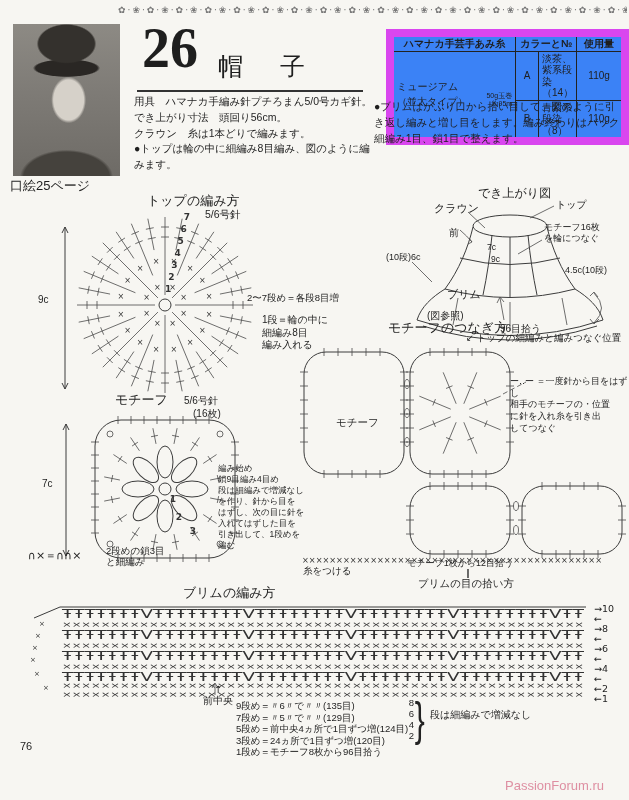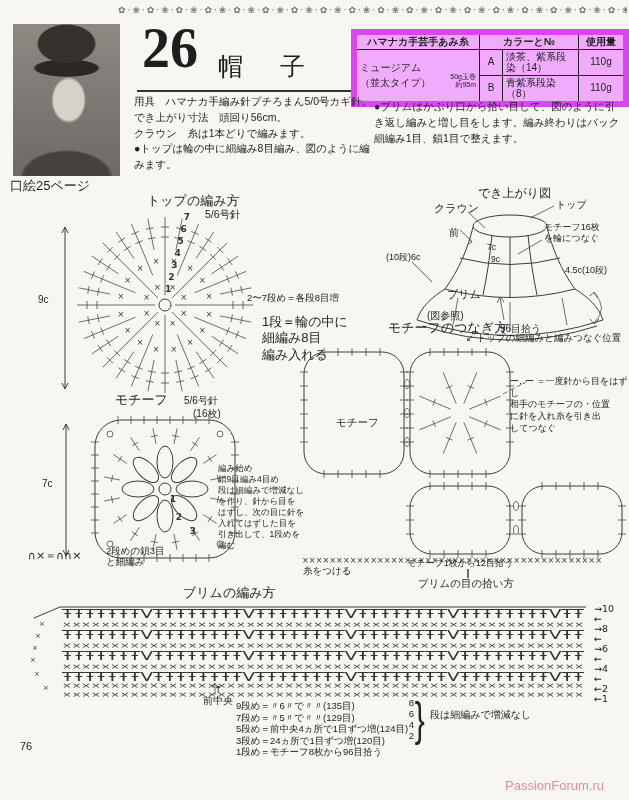--- a/index.html
+++ b/index.html
@@ -17,22 +17,22 @@
     font-size:9px;letter-spacing:2px;white-space:nowrap}
   
   #photo{left:13px;top:24px;width:107px;height:152px;
     background:
       radial-gradient(48px 32px at 50% 13%, #34312d 58%, rgba(52,49,45,0) 62%),
       radial-gradient(56px 15px at 50% 29%, #2a2724 55%, rgba(42,39,36,0) 60%),
       radial-gradient(30px 40px at 52% 50%, #d6d1c9 50%, rgba(214,209,199,0) 58%),
       radial-gradient(74px 44px at 50% 101%, #45423d 58%, rgba(69,66,61,0) 63%),
       linear-gradient(180deg,#8d8a84 0%,#7e7b76 45%,#6e6b66 100%)}
   
-  .mat{position:absolute;left:351px;top:29px;border-collapse:collapse;font-size:10px;
-    line-height:1.15;border:6px solid #d946ef;background:#f0abfc}
+  .mat{position:absolute;left:386px;top:29px;border-collapse:collapse;font-size:10px;
+    line-height:1.15;border:8px solid #d946ef;background:#3b82f6}
   .mat th,.mat td{border:1px solid #222;padding:1px 3px;font-weight:normal;text-align:left;vertical-align:middle}
   .mat th{text-align:center;font-weight:bold}
   .mat .ab{text-align:center;width:16px}
   .mat .amt{text-align:center;width:38px}
   .yrow2{display:flex;justify-content:space-between;align-items:flex-end}
   .spec{font-size:7px;line-height:1.1;text-align:right;white-space:pre-line}
   .notes{font-size:10.5px;line-height:1.5}
   .brace{font-size:46px;font-weight:100;transform:scaleX(.65);color:#222}
   #watermark{color:#de8fa2;font-size:13px}
 </style>
@@ -219,21 +219,21 @@
       <text x="117.53286030844484" y="43.079887444027605" text-anchor="middle" style="font: bold 9px &quot;DejaVu Sans&quot;, sans-serif; fill: rgb(51, 51, 51);">4</text>
       <text x="120.63505345409949" y="30.970948692549293" text-anchor="middle" style="font: bold 9px &quot;DejaVu Sans&quot;, sans-serif; fill: rgb(51, 51, 51);">5</text>
       <text x="123.73724659975416" y="18.86200994107098" text-anchor="middle" style="font: bold 9px &quot;DejaVu Sans&quot;, sans-serif; fill: rgb(51, 51, 51);">6</text>
       <text x="126.83943974540881" y="6.75307118959266" text-anchor="middle" style="font: bold 9px &quot;DejaVu Sans&quot;, sans-serif; fill: rgb(51, 51, 51);">7</text>
       <line x1="5" y1="14" x2="5" y2="176" class="st"></line>
       <path d="M2,20 L5,14 L8,20" class="st"></path>
       <path d="M2,170 L5,176 L8,170" class="st"></path>
     </svg>
   <div class="abs" style="left:38px;top:294px;font-size:10px">9c</div>
   <div class="abs" style="left:247px;top:292px;font-size:9.5px">2〜7段め＝各段8目増</div>
-  <div class="abs pre" style="left:262px;top:314px;font-size:13px;line-height:1.25">1段＝輪の中に
+  <div class="abs pre" style="left:262px;top:314px;font-size:10px;line-height:1.25">1段＝輪の中に
 細編み8目
 編み入れる</div>
 
   <div class="abs b" style="left:478px;top:185px;font-size:12px">でき上がり図</div>
   <svg id="hat-fig" style="left:398px;top:196px" width="228" height="175" viewBox="0 0 228 175">
     <ellipse class="st" cx="112" cy="30" rx="37" ry="11"></ellipse>
     <path class="st" d="M75,31 C70,52 61,74 47,93"></path>
     <path class="st" d="M149,31 C154,52 163,74 177,93"></path>
     <path class="st" d="M47,93 Q112,110 177,93"></path>
     <path class="st" d="M62,62 Q112,75 162,62"></path>

